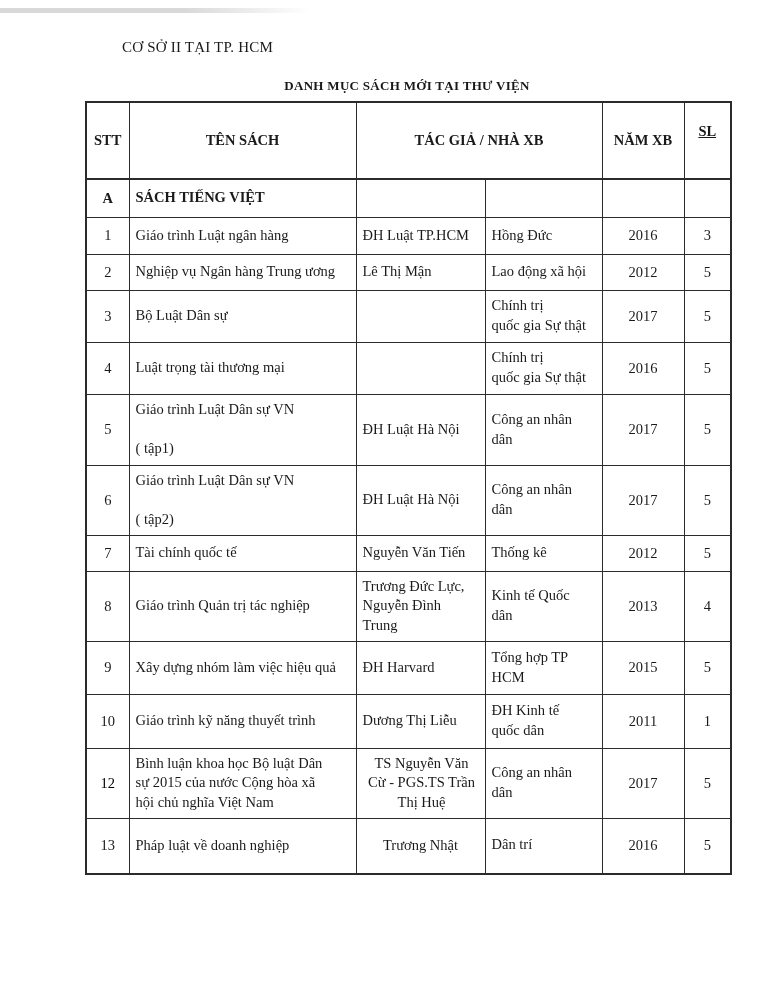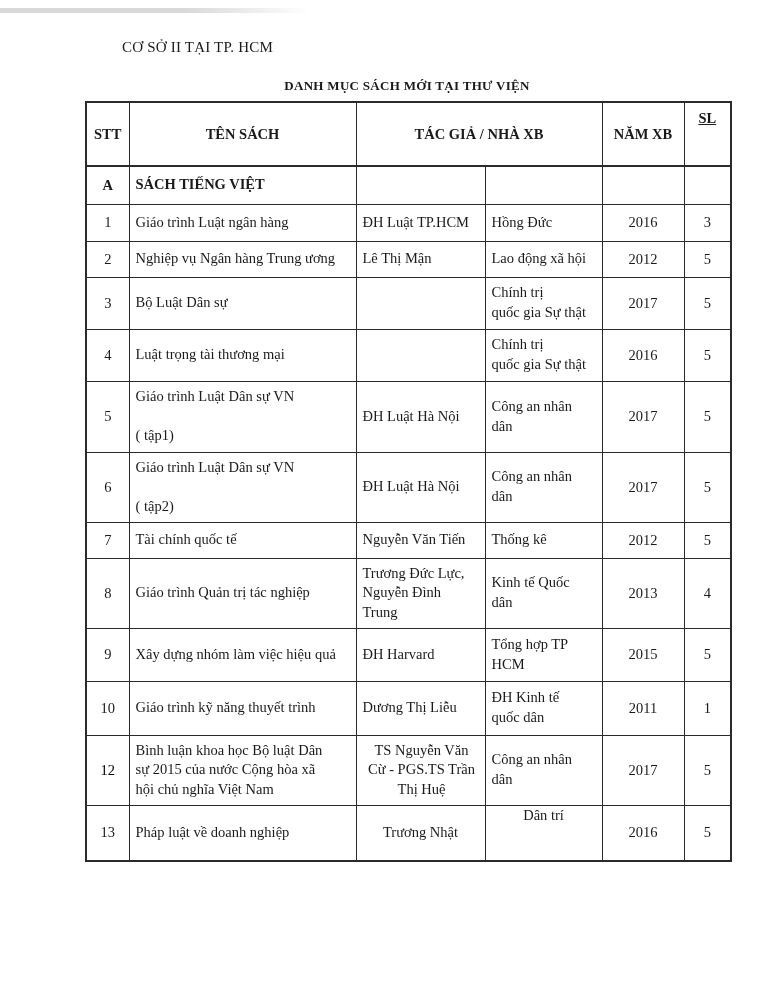--- a/index.html
+++ b/index.html
@@ -40,37 +40,37 @@
   .book-table col.c-author{width:129px;}
   .book-table col.c-pub{width:117px;}
   .book-table col.c-year{width:82px;}
   .book-table col.c-qty{width:47px;}
   .book-table th,.book-table td{
     border:1px solid #2b2b2b;
     font-size:14.5px;vertical-align:middle;
     padding:3px 6px;overflow:hidden;
   }
   .book-table thead th{font-weight:bold;text-align:center;height:52px;border-bottom-width:2px;}
-  .book-table thead th.h-sl{vertical-align:top;padding-top:7px;text-decoration:underline;}
+  .book-table thead th.h-sl{vertical-align:top;padding-top:20px;text-decoration:underline;}
   .cell-stt,.cell-year,.cell-qty{text-align:center;}
   .cell-title,.cell-author,.cell-publisher{
     text-align:left;padding-left:8px;padding-right:6px;
     white-space:pre-line;line-height:1.35;
   }
   .section-row td{font-weight:bold;}
   
   .row-A{height:38px;} .row-1{height:37px;} .row-2{height:36px;}
   .row-3{height:52px;} .row-4{height:52px;} .row-5{height:71px;}
   .row-6{height:70px;} .row-7{height:36px;} .row-8{height:70px;}
   .row-9{height:53px;} .row-10{height:54px;} .row-11{height:56px;}
   .row-12{height:70px;} .row-13{height:56px;}
   
   .row-12 .cell-author{text-align:center;padding-left:6px;padding-right:4px;}
   .row-13 .cell-author{text-align:center;}
-  .row-13 .cell-publisher{text-align:center;vertical-align:top;padding-top:0;}
+  .row-13 .cell-publisher{vertical-align:top;padding-top:16px;}
 </style>
 </head>
 <body>
 
 <div class="scan-artifact"></div>
 
 <div class="doc">
 
   <div class="letterhead">
     <div class="lh-left">

